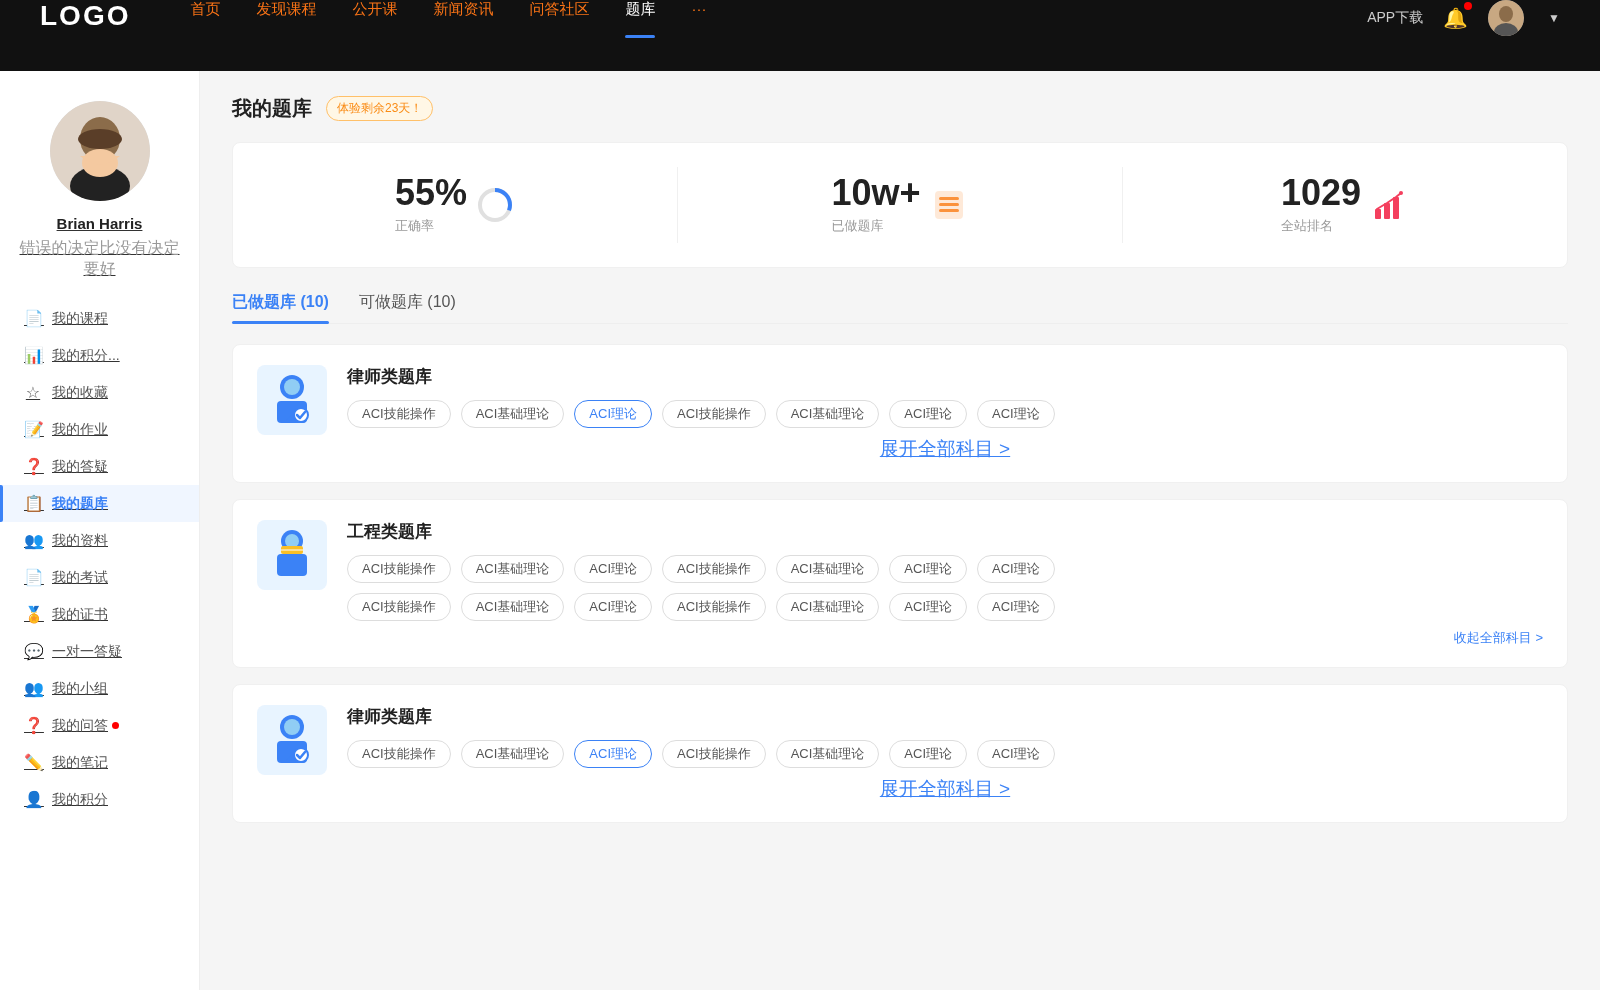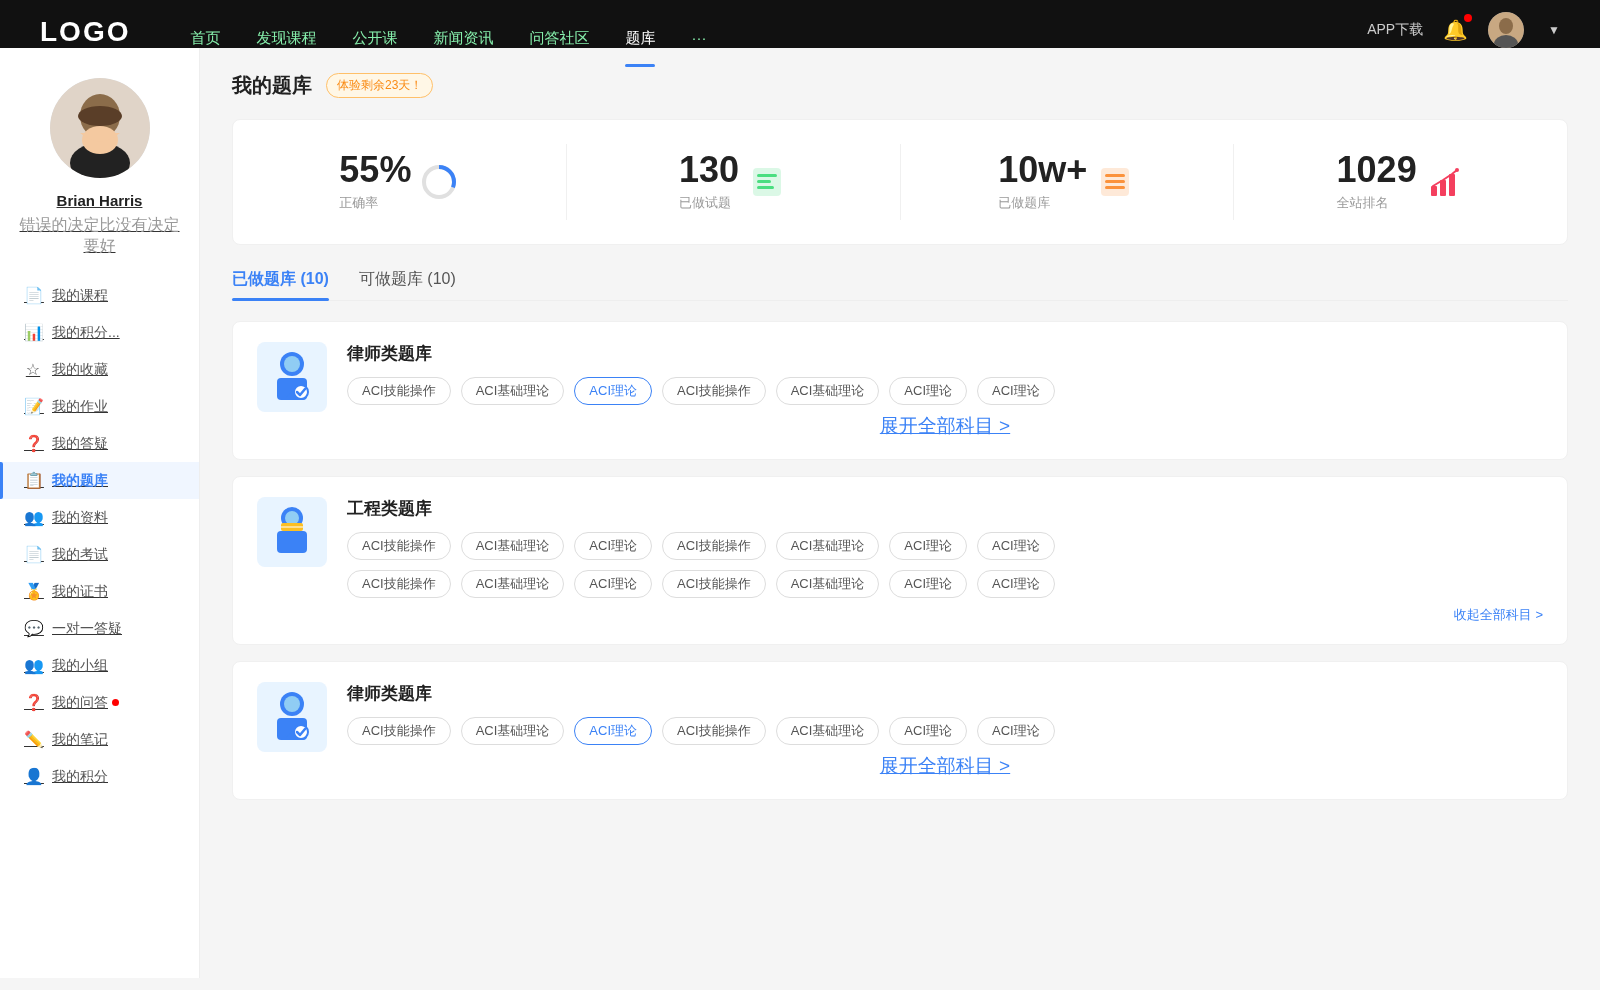--- a/index.html
+++ b/index.html
@@ -1,41 +1,41 @@
 <!DOCTYPE html>
 <html><head>
   <meta charset="utf-8">
   <style>
     * { box-sizing: border-box; margin: 0; padding: 0; }
     body { font-family: -apple-system, BlinkMacSystemFont, 'PingFang SC', 'Microsoft YaHei', sans-serif; background: #f5f5f5; color: #333; }
 
     
     .navbar {
       background: #111;
-      height: 48px;
-      display: flex;
-      align-items: flex-end;
+      height: 71px;
+      display: flex;
+      align-items: flex-start;
       padding: 0 40px;
       position: relative;
     }
     .navbar-logo {
       color: #fff;
       font-size: 28px;
       font-weight: bold;
       margin-right: 60px;
       letter-spacing: 2px;
     }
     .navbar-nav {
       display: flex;
       gap: 36px;
       list-style: none;
       flex: 1;
     }
     .navbar-nav li a {
-      color: #86efac;
+      color: #f97316;
       text-decoration: none;
       font-size: 15px;
     }
     .navbar-nav li.active a {
       color: #fff;
     }
     .navbar-nav li.active {
       position: relative;
     }
     .navbar-nav li.active::after {
@@ -476,34 +476,20 @@
         </div>
         <div class="stat-icon">
           <svg class="pie-chart" viewBox="0 0 36 36" xmlns="http://www.w3.org/2000/svg">
             <circle cx="18" cy="18" r="15" fill="none" stroke="#e0e0e0" stroke-width="4"></circle>
             <circle cx="18" cy="18" r="15" fill="none" stroke="#3b82f6" stroke-width="4" stroke-dasharray="52.5 94.2" stroke-dashoffset="23.6" transform="rotate(-90 18 18)"></circle>
             <circle cx="18" cy="18" r="10" fill="none" stroke="#3b82f6" stroke-width="0"></circle>
           </svg>
         </div>
       </div>
 
-      <div class="stat-item">
-        <div class="stat-text">
-          <span class="stat-value">130</span>
-          <span class="stat-label">已做试题</span>
-        </div>
-        <div class="stat-icon">
-          <svg width="36" height="36" viewBox="0 0 36 36" xmlns="http://www.w3.org/2000/svg">
-            <rect x="4" y="4" width="28" height="28" rx="4" fill="#4ade80" opacity="0.2"></rect>
-            <rect x="8" y="10" width="20" height="3" rx="1.5" fill="#4ade80"></rect>
-            <rect x="8" y="16" width="14" height="3" rx="1.5" fill="#4ade80"></rect>
-            <rect x="8" y="22" width="17" height="3" rx="1.5" fill="#4ade80"></rect>
-          </svg>
-        </div>
-      </div>
 
       <div class="stat-item">
         <div class="stat-text">
           <span class="stat-value">10w+</span>
           <span class="stat-label">已做题库</span>
         </div>
         <div class="stat-icon">
           <svg width="36" height="36" viewBox="0 0 36 36" xmlns="http://www.w3.org/2000/svg">
             <rect x="4" y="4" width="28" height="28" rx="4" fill="#fb923c" opacity="0.2"></rect>
             <rect x="8" y="10" width="20" height="3" rx="1.5" fill="#fb923c"></rect>

